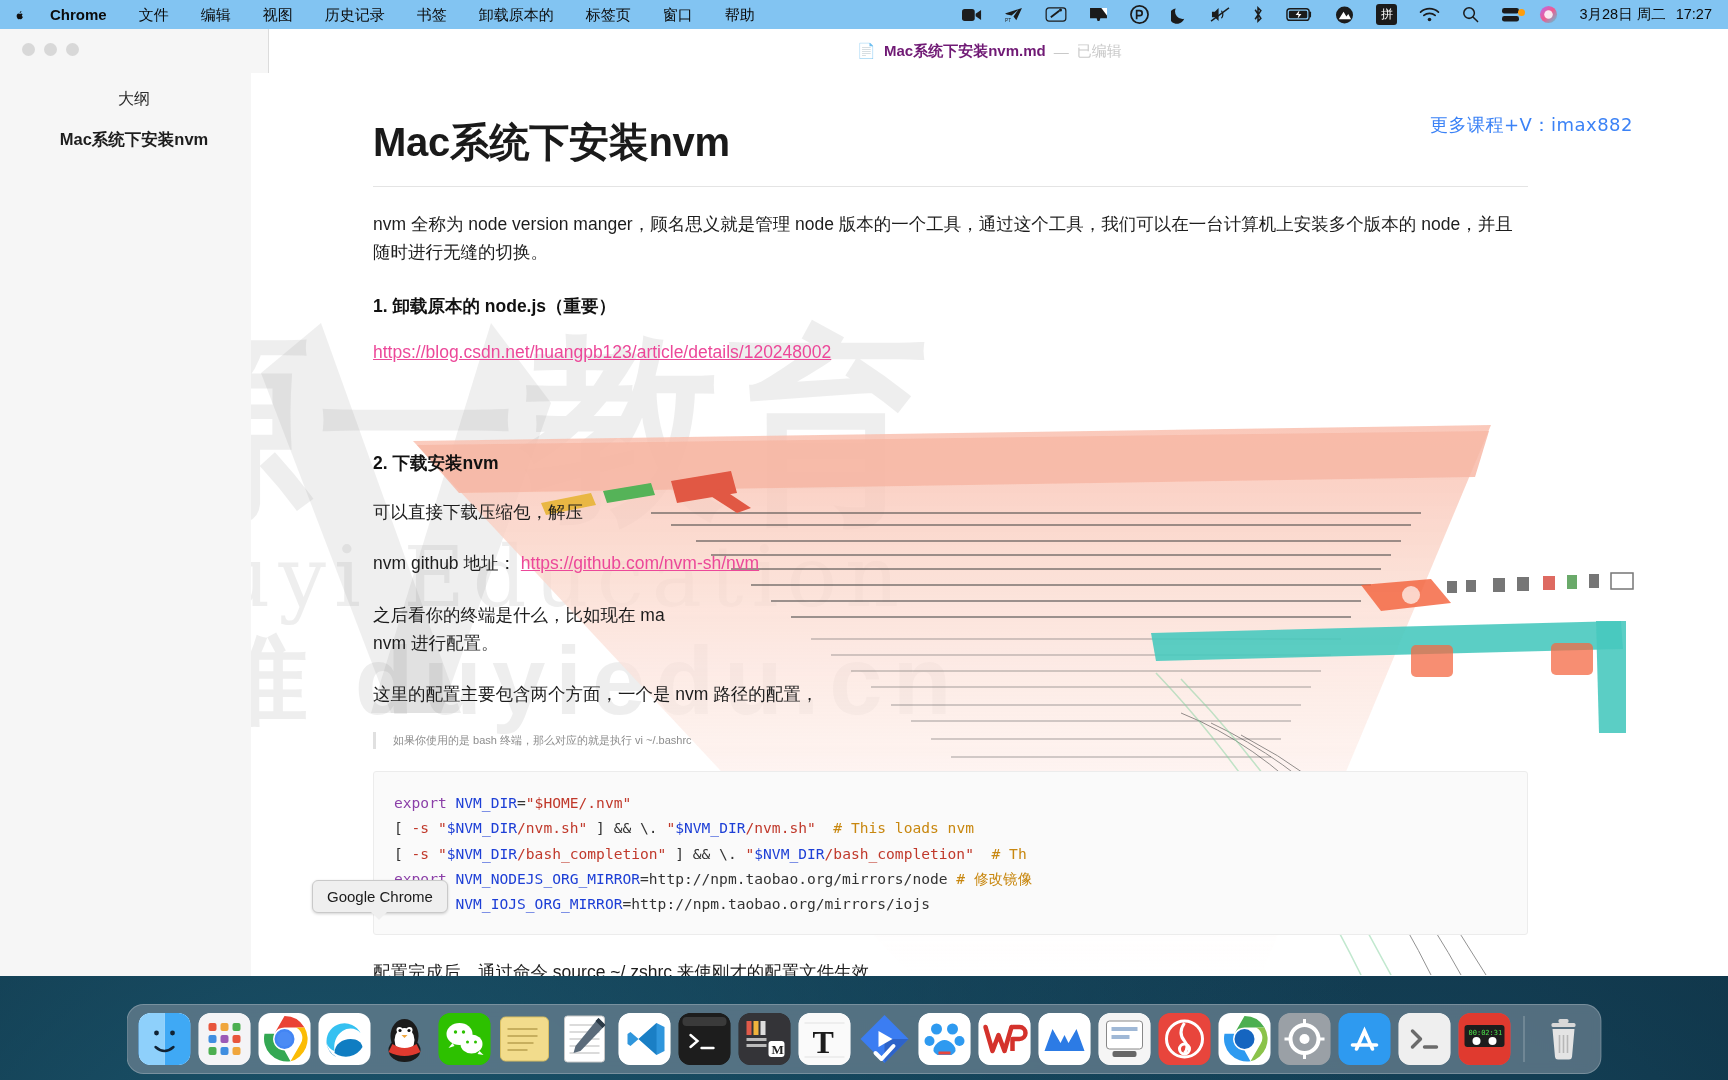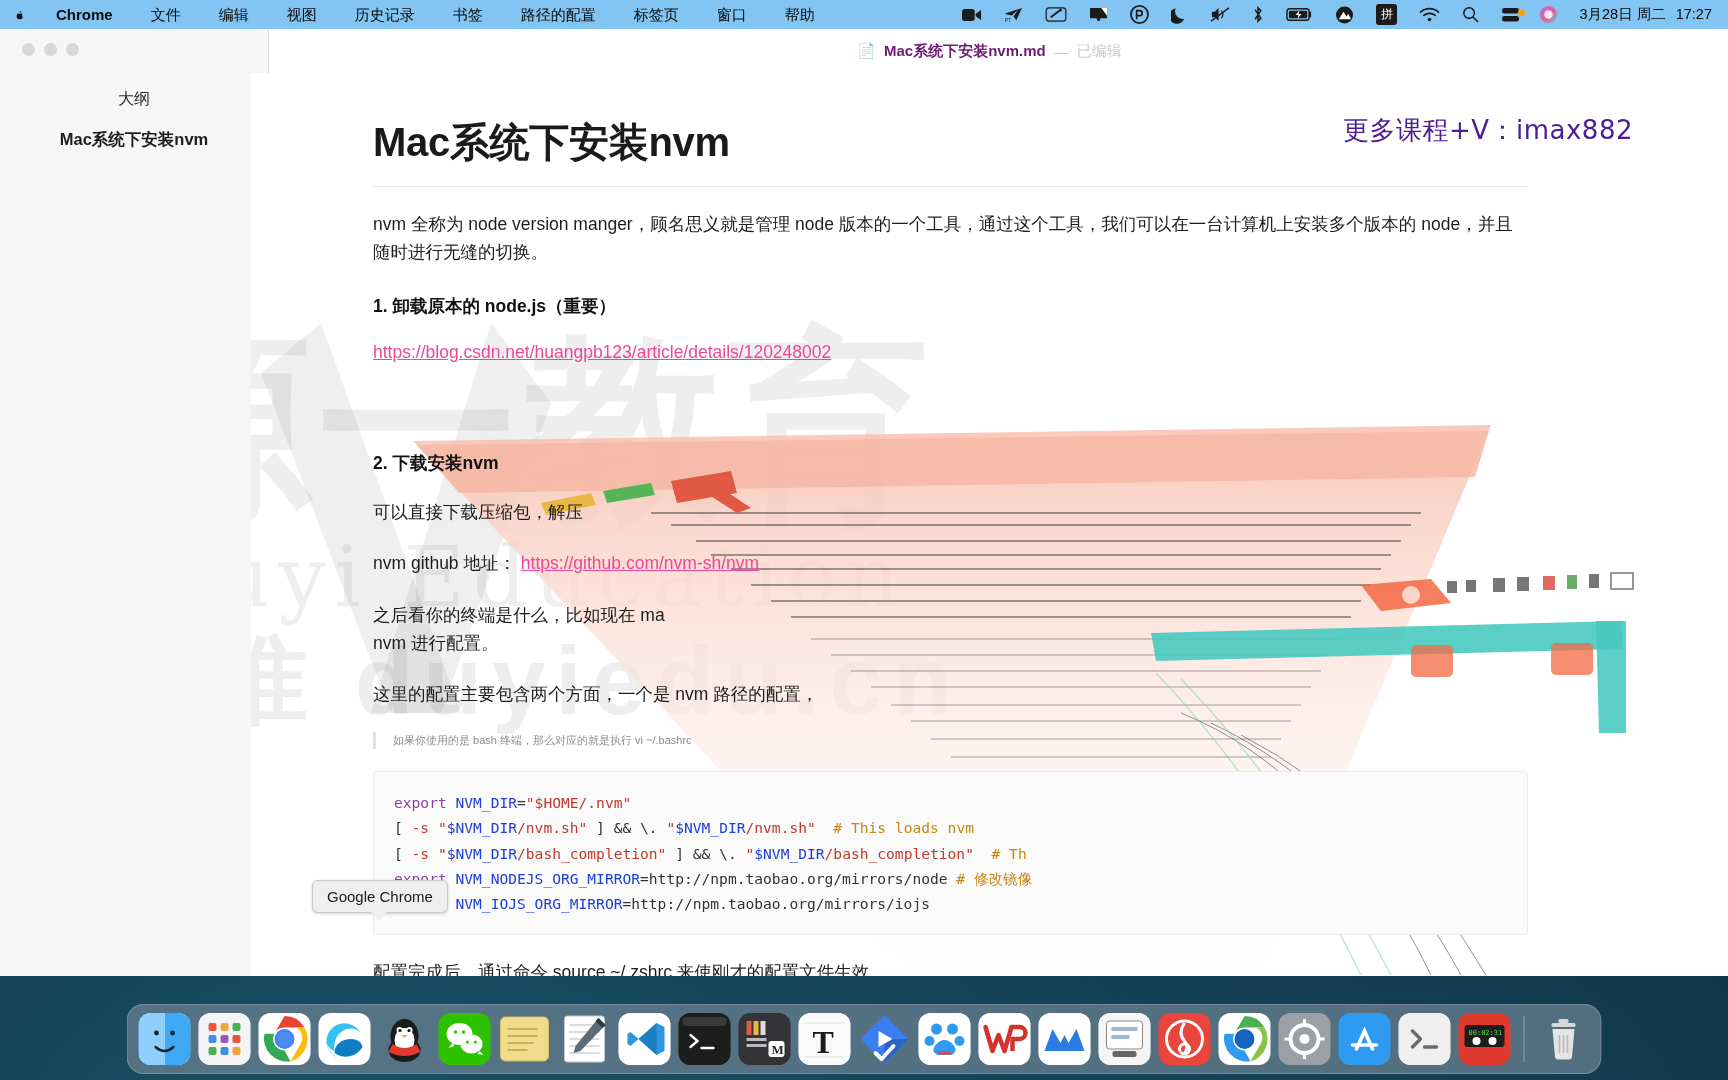--- a/index.html
+++ b/index.html
@@ -18,21 +18,21 @@
   }
   
   #menubar{
     position:absolute; top:0; left:0; right:0; height:29px;
     background:#82c4f2;
     display:flex; align-items:center;
     font-size:15px; color:#0b0b0b;
     padding:0 10px 0 12px;
     z-index:60;
   }
-  .mb-left{ display:flex; align-items:center; gap:10px; }
+  .mb-left{ display:flex; align-items:center; gap:4px; }
   .mb-item{ padding:0 14px; line-height:29px; white-space:nowrap; cursor:default;}
   .mb-item.bold{ font-weight:bold; }
   .apple{ width:20px; height:22px; display:flex; align-items:center; justify-content:center; padding:0 8px 0 4px;}
   .mb-right{ margin-left:auto; display:flex; align-items:center; gap:0; }
   .mb-ico{ padding:0 11px; display:flex; align-items:center; justify-content:center; height:29px;}
   .mb-clock{ padding:0 6px 0 10px; font-size:14.5px; white-space:nowrap;}
   .mb-clock span{ margin-right:10px;}
   .pinyin{
     background:#1b1b1b; color:#fff; font-size:12px; width:21px;height:21px;
     display:flex;align-items:center;justify-content:center;border-radius:3px;
@@ -71,21 +71,21 @@
 
   
   #doc{
     position:absolute; left:251px; top:44px; right:0; bottom:0;
     background:#fff; overflow:hidden;
   }
   .col{ position:absolute; left:122px; width:1155px; }
 
   .promo{
     position:absolute; left:800px; top:40px; width:460px; text-align:right;
-    color:#4c1d95; font-size:26px; letter-spacing:.5px;
+    color:#3b82f6; font-size:18px; letter-spacing:.5px;
     font-family:"DejaVu Sans","Liberation Sans",sans-serif;
   }
   h1.doc-h1{
     font-size:40px; font-weight:bold; color:#1a1a1a; letter-spacing:-.3px;
     padding:42px 0 16px 0;
     border-bottom:1px solid #e4e4e4;
   }
   p.para{ font-size:17.5px; line-height:1.62; color:#1d1d1d; margin:23px 0;}
   h3.doc-h3{ font-size:17.5px; font-weight:bold; color:#111; margin:27px 0 20px 0;}
   a.link{ color:#ec4899; font-size:17.5px;}
@@ -167,21 +167,21 @@
       <svg width="15" height="18" viewBox="0 0 16 19">
           <path fill="#111" d="M13.1 14.3c-.3.7-.5 1-.9 1.6-.6.9-1.4 2-2.4 2-.9 0-1.1-.6-2.3-.6s-1.5.6-2.4.6c-1 0-1.7-1-2.3-1.9C1.1 13.5.9 10 2 8.3c.7-1.2 1.9-1.9 3-1.9 1.1 0 1.8.6 2.8.6.9 0 1.5-.6 2.8-.6 1 0 2 .5 2.7 1.5-2.4 1.3-2 4.7.8 5.8l-1 .6zM9.9 4.2c.5-.7.9-1.6.8-2.6-.8.1-1.8.6-2.4 1.3-.5.6-1 1.6-.8 2.5.9.1 1.8-.4 2.4-1.2z"></path>
         </svg>
     </div>
     <div class="mb-item bold">Chrome</div>
     <div class="mb-item">文件</div>
     <div class="mb-item">编辑</div>
     <div class="mb-item">视图</div>
     <div class="mb-item">历史记录</div>
     <div class="mb-item">书签</div>
-    <div class="mb-item">路径的配置</div>
+    <div class="mb-item">卸载原本的</div>
     <div class="mb-item">标签页</div>
     <div class="mb-item">窗口</div>
     <div class="mb-item">帮助</div>
   </div>
 
   <div class="mb-right">
     <div class="mb-ico">
       <svg width="20" height="14" viewBox="0 0 22 15">
           <rect x="0" y="1" width="14" height="13" rx="3" fill="#1d1d1d"></rect>
           <path d="M15 6 L21 2 L21 13 L15 9 Z" fill="#1d1d1d"></path>

